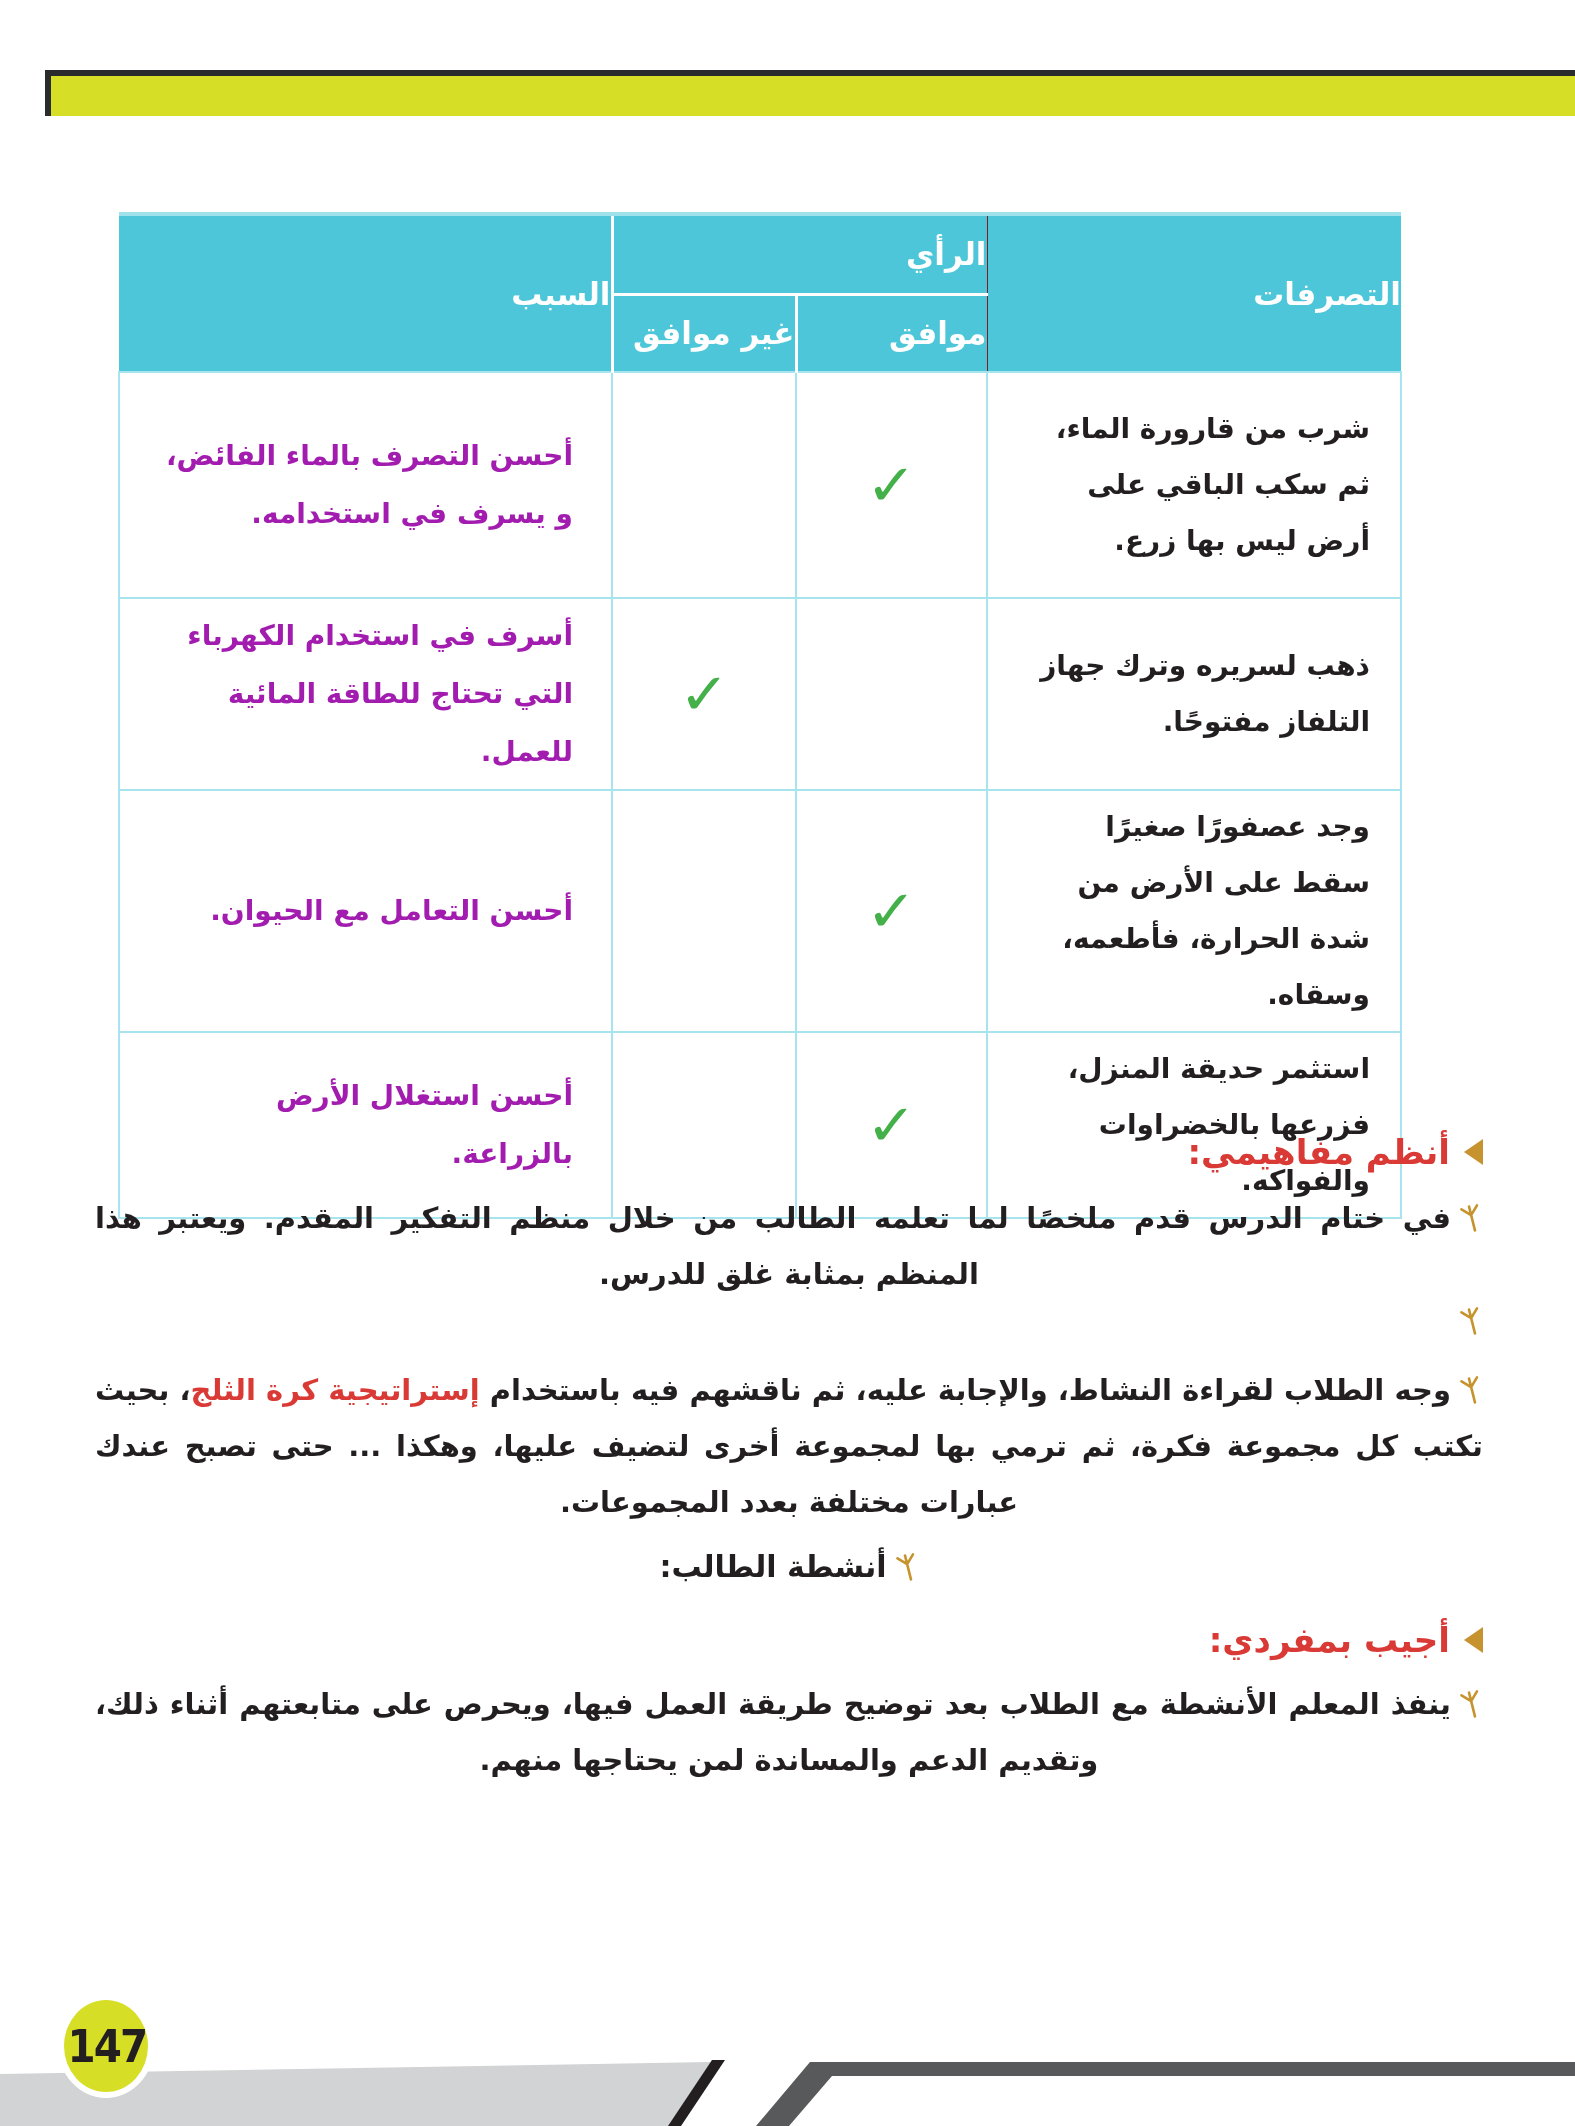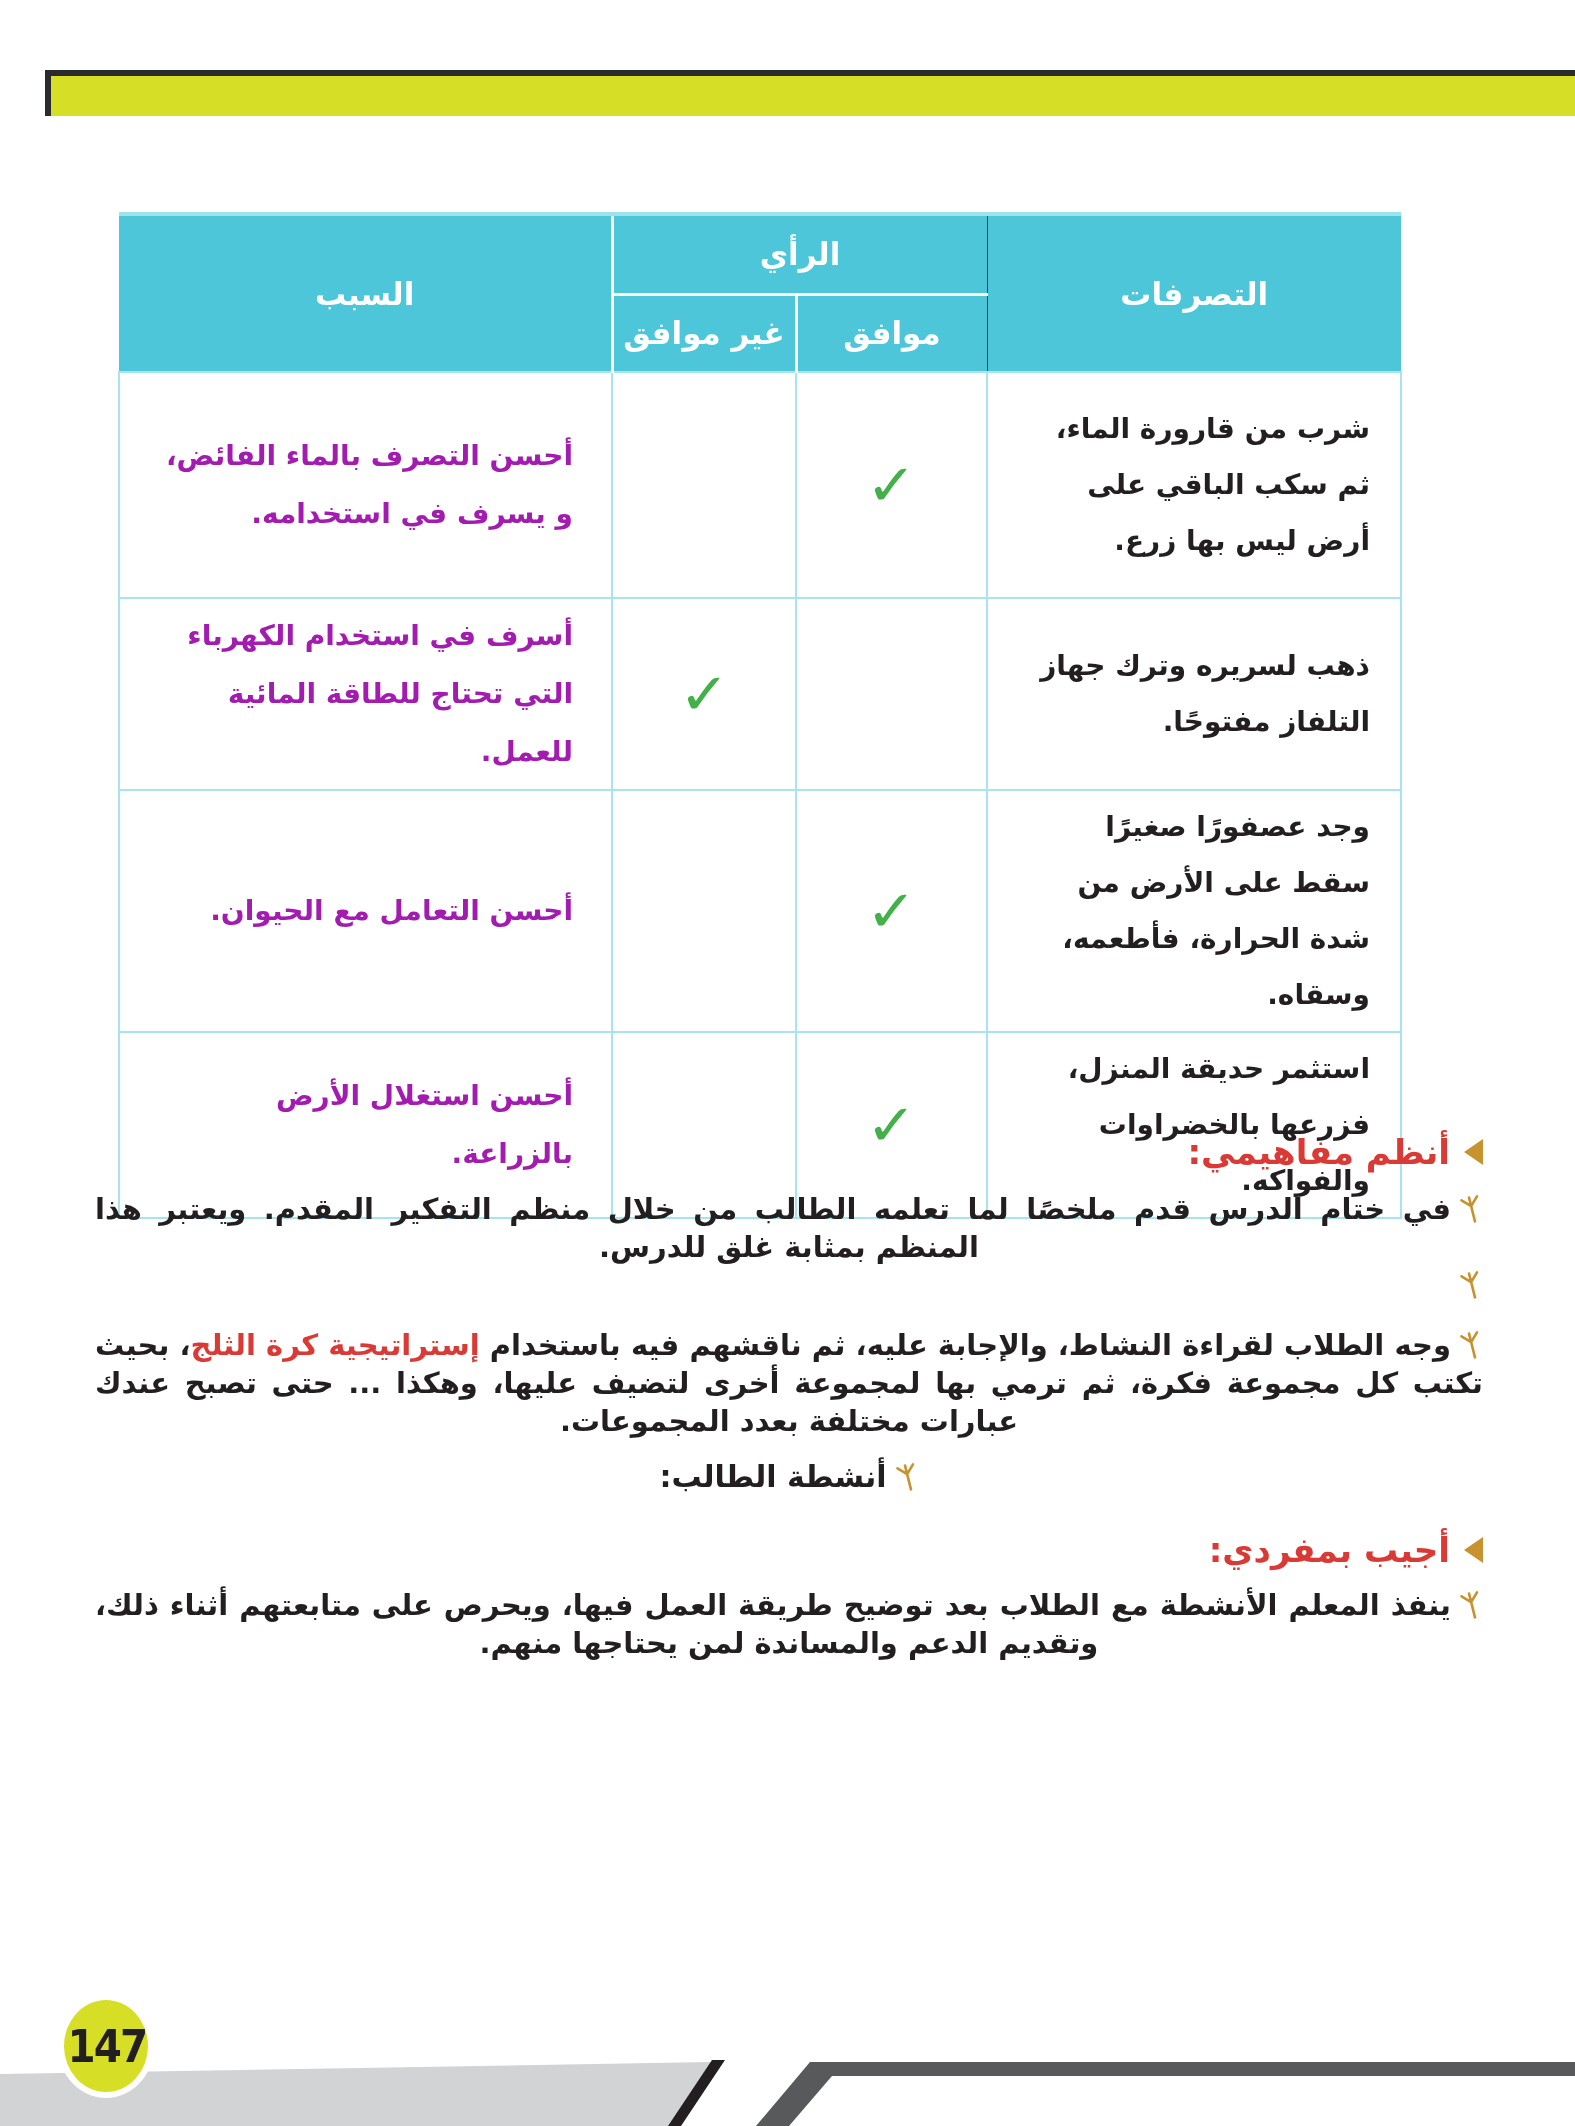--- a/index.html
+++ b/index.html
@@ -16,21 +16,21 @@
   .top-bar{position:absolute;left:45px;top:70px;right:0;height:46px;}
   .top-bar-line{height:6px;background:#2a2b2c;}
   .top-bar-yellow{height:40px;background:#d6df26;}
   .top-bar-cap{position:absolute;left:0;top:0;width:6px;height:46px;background:#2a2b2c;}
 
   
   .table-wrap{position:absolute;left:118px;top:212px;width:1282px;}
   table.behavior{border-collapse:collapse;width:1282px;direction:rtl;table-layout:fixed;}
   table.behavior th{
     background:#4cc6d8;color:#ffffff;font-weight:bold;font-size:31px;
-    text-align:center;vertical-align:middle;padding:0;
+    text-align:right;vertical-align:middle;padding:0;
   }
   tr.hrow1 th{border-top:4px solid #a0e2ec;}
   tr.hrow1{height:80px;}
   tr.hrow2{height:78px;}
   th.h-actions{border-left:1px solid #7f1d1d;}
   th.h-opinion{border-left:3px solid #ffffff;border-bottom:3px solid #ffffff;}
   th.h-agree{border-left:3px solid #ffffff;}
   th.h-disagree{border-left:3px solid #ffffff;}
   table.behavior td{
     border:2px solid #a7e4ee;
@@ -52,21 +52,21 @@
   .sec-heading{
     margin:0;font-size:34px;line-height:48px;font-weight:bold;color:#d93a35;
     display:flex;align-items:center;gap:14px;
   }
   .tri-bullet{
     width:0;height:0;flex:0 0 auto;
     border-top:13px solid transparent;border-bottom:13px solid transparent;
     border-right:19px solid #c6932e;
   }
   .body-par{
-    margin:14px 0 0;font-size:29px;font-weight:bold;line-height:38px;
+    margin:14px 0 0;font-size:29px;font-weight:bold;line-height:56px;
     color:#231f20;text-align:justify;text-align-last:center;
   }
   .star{display:inline-block;vertical-align:-4px;margin-left:10px;transform:rotate(-14deg);}
   .lone-bullet{height:40px;margin-top:6px;text-align:right;}
   .note-line{
     margin:10px 0 0;font-size:30px;font-weight:bold;line-height:54px;
     color:#231f20;text-align:center;
   }
   .hl-red{color:#d93a35;}
   .mt-h2{margin-top:24px;}

